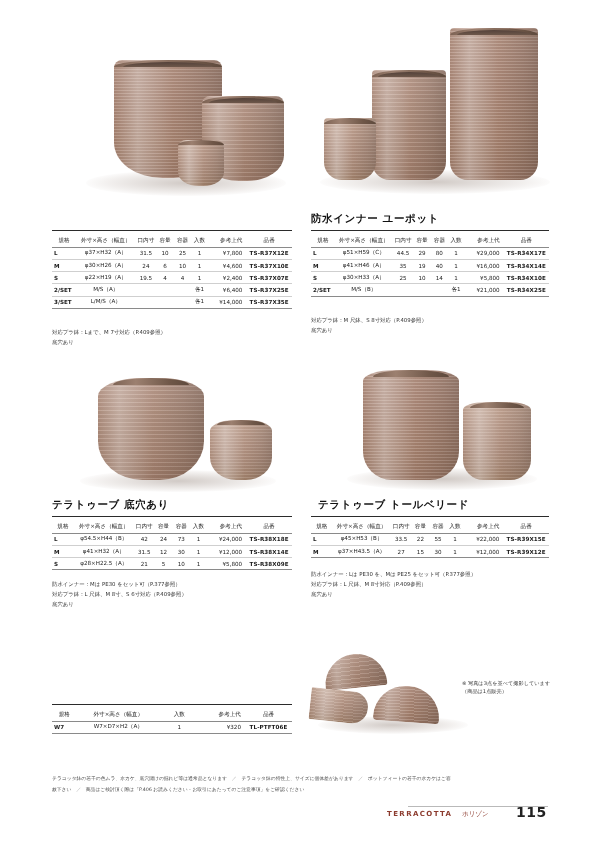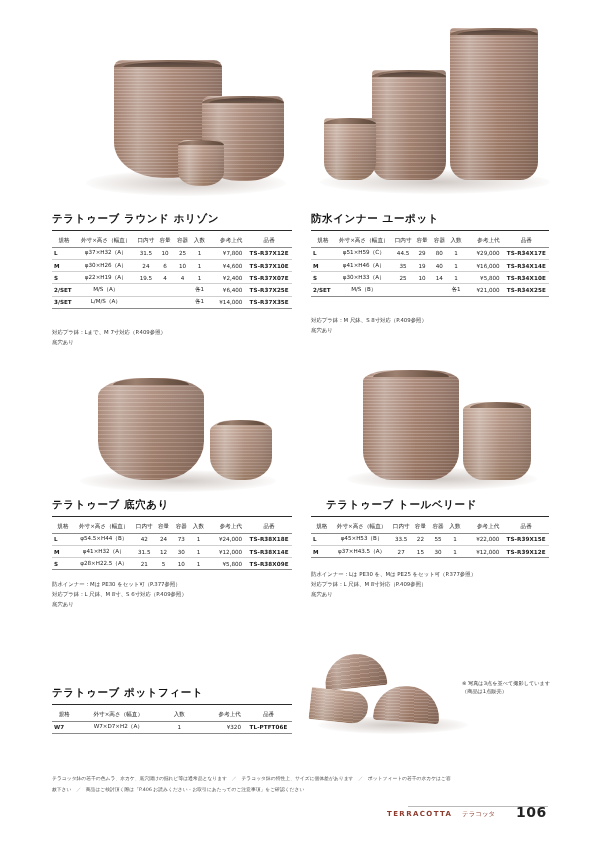--- a/index.html
+++ b/index.html
@@ -99,21 +99,20 @@
     <div class="pot tall tex2" style="left:62px;top:58px;width:74px;height:110px;">
       <div class="rim"></div>
       <div class="rim-in"></div>
     </div>
 
     <div class="pot tall tex3" style="left:14px;top:106px;width:52px;height:62px;">
       <div class="rim" style="height:6px;"></div>
     </div>
   </div>
 
-  <div class="prod-title" style="left:52px;top:212px;">テラトゥーブ ラウンド ホリゾン</div>
   <div class="title-rule" style="left:52px;top:230px;width:240px;"></div>
 
   <table class="spec" style="left:52px;top:236px;width:240px;">
     <thead>
       <tr>
         <th style="width:24px;">規格</th>
         <th style="width:62px;">外寸×高さ（幅直）</th>
         <th style="width:20px;">口内寸</th>
         <th style="width:18px;">容量</th>
         <th style="width:18px;">容器</th>
@@ -309,21 +308,21 @@
         <td class="price">¥5,800</td>
         <td class="code">TS-R38X09E</td>
       </tr>
     </tbody>
   </table>
 
   <div class="note" style="left:52px;top:580px;">防水インナー：Mは PE30 をセット可（P.377参照）</div>
   <div class="note" style="left:52px;top:590px;">対応プラ鉢：L 尺鉢、M 8寸、S 6寸対応（P.409参照）</div>
   <div class="note" style="left:52px;top:600px;">底穴あり</div>
 
-  <div class="prod-title" style="left:326px;top:498px;">テラトゥーブ トールベリード</div>
+  <div class="prod-title" style="left:318px;top:498px;">テラトゥーブ トールベリード</div>
   <div class="title-rule" style="left:311px;top:516px;width:238px;"></div>
 
   <table class="spec" style="left:311px;top:522px;width:238px;">
     <thead>
       <tr>
         <th style="width:24px;">規格</th>
         <th style="width:60px;">外寸×高さ（幅直）</th>
         <th style="width:20px;">口内寸</th>
         <th style="width:18px;">容量</th>
         <th style="width:18px;">容器</th>
@@ -362,21 +361,20 @@
 
   <div class="photo-area" style="left:310px;top:648px;width:250px;height:96px;">
     <div class="shadow" style="left:8px;top:68px;width:150px;height:18px;"></div>
     <div class="tex2" style="position:absolute;left:14px;top:6px;width:62px;height:34px;border-radius:34px 34px 3px 3px;transform:rotate(-6deg);"></div>
     <div class="tex3" style="position:absolute;left:0px;top:42px;width:58px;height:32px;border-radius:3px 30px 30px 3px;transform:rotate(6deg);"></div>
     <div class="tex1" style="position:absolute;left:64px;top:38px;width:66px;height:36px;border-radius:34px 34px 4px 4px;transform:rotate(4deg);"></div>
     <div class="photo-caption" style="left:152px;top:32px;width:96px;white-space:pre-line;">※ 写真は3点を並べて撮影しています
 （商品は1点販売）</div>
   </div>
 
-  <div class="prod-title" style="left:52px;top:686px;">テラトゥーブ ポットフィート</div>
   <div class="title-rule" style="left:52px;top:704px;width:240px;"></div>
 
   <table class="spec" style="left:52px;top:710px;width:240px;">
     <thead>
       <tr>
         <th style="width:24px;">規格</th>
         <th style="width:86px;">外寸×高さ（幅直）</th>
         <th style="width:40px;">入数</th>
         <th class="price" style="width:44px;">参考上代</th>
         <th style="width:46px;">品番</th>
@@ -391,16 +389,16 @@
         <td class="code">TL-PTFT06E</td>
       </tr>
     </tbody>
   </table>
 
   <div class="foot-note" style="left:52px;top:775px;width:500px;">テラコッタ鉢の若干の色ムラ、水カケ、底穴開けの掘れピ等は通常品となります　／　テラコッタ鉢の特性上、サイズに個体差があります　／　ポットフィートの若干の水カケはご容</div>
   <div class="foot-note" style="left:52px;top:786px;width:500px;">赦下さい　／　商品はご検討頂く際は「P.406 お読みください・お取引にあたってのご注意事項」をご確認ください</div>
 
   <div class="foot-rule" style="left:408px;top:806px;width:140px;"></div>
   <div class="brand" style="left:387px;top:810px;">TERRACOTTA</div>
-  <div class="brand-jp" style="left:462px;top:810px;">テラコッタ</div>
-  <div class="pageno" style="left:516px;top:804px;">106</div>
+  <div class="brand-jp" style="left:462px;top:810px;">ホリゾン</div>
+  <div class="pageno" style="left:516px;top:804px;">115</div>
 
 </div>
 
 </body></html>

